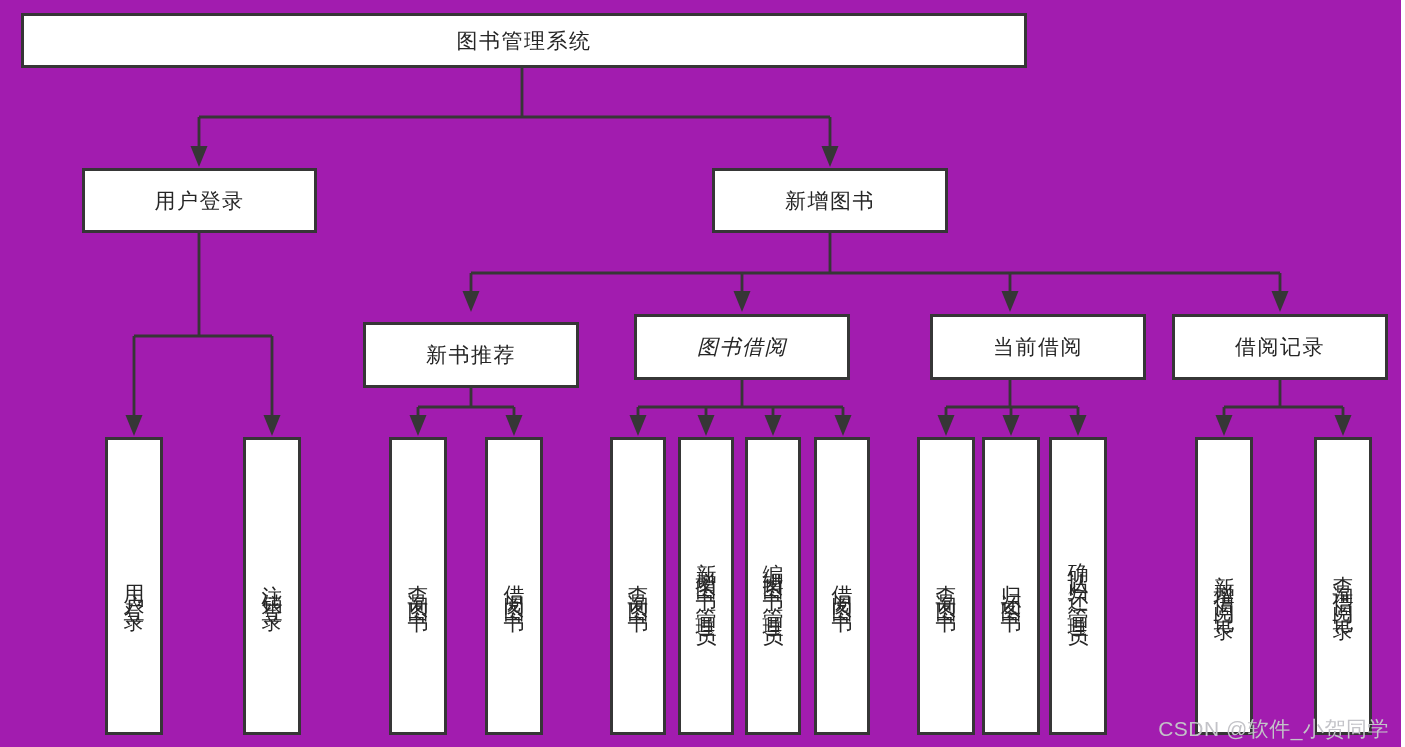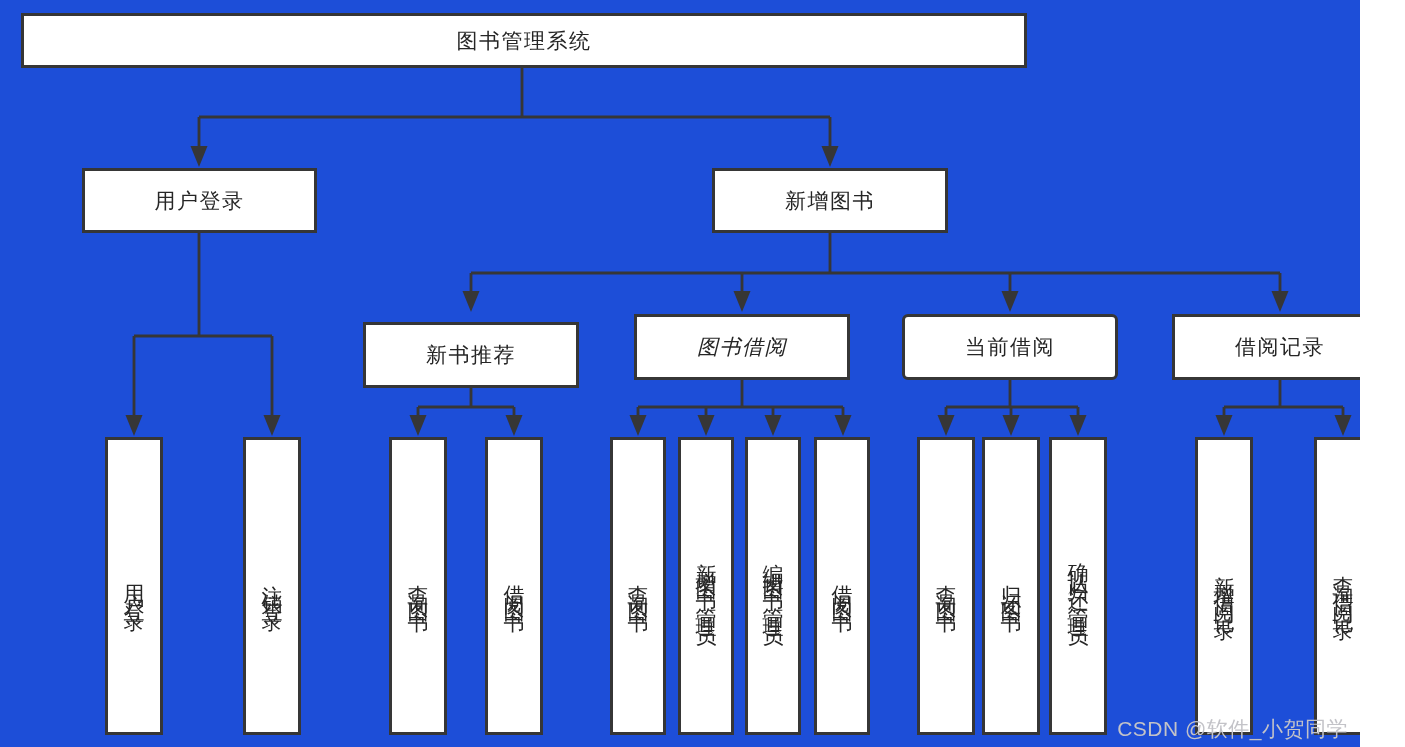--- a/index.html
+++ b/index.html
@@ -1,22 +1,23 @@
 <!DOCTYPE html>
 <html><head>
 <meta charset="utf-8">
 <style>
   html, body { margin: 0; padding: 0; background: #ffffff; }
   .canvas {
     position: relative;
     width: 1360px;
     height: 747px;
-    background: #1d4ed8;
+    background: #a21caf;
     font-family: "Liberation Sans", sans-serif;
     overflow: hidden;
+    padding-left: 41px;
   }
   svg.connectors {
     position: absolute;
     left: 0; top: 0;
     z-index: 0;
   }
   .node {
     position: absolute;
     box-sizing: border-box;
     border: 3px solid #363636;
@@ -104,21 +105,21 @@
     </g>
   </svg>
 
   <div class="node root">图书管理系统</div>
 
   <div class="node lvl2" style="left:82px;width:235px;">用户登录</div>
   <div class="node lvl2" style="left:712px;width:236px;">新增图书</div>
 
   <div class="node lvl3" style="left:363px;margin-top:8px;">新书推荐</div>
   <div class="node lvl3" style="left:634px;font-style:italic;">图书借阅</div>
-  <div class="node lvl3" style="left:902px;border-radius:6px;">当前借阅</div>
+  <div class="node lvl3" style="left:930px;">当前借阅</div>
   <div class="node lvl3" style="left:1172px;text-align:right;">借阅记录</div>
 
   <div class="node leaf" style="left:105px;width:58px;">用户登录</div>
   <div class="node leaf" style="left:243px;width:58px;">注销登录</div>
 
   <div class="node leaf" style="left:389px;width:58px;">查询图书</div>
   <div class="node leaf" style="left:485px;width:58px;">借阅图书</div>
 
   <div class="node leaf" style="left:610px;width:56px;">查询图书</div>
   <div class="node leaf" style="left:678px;width:56px;">新增图书（管理员）</div>

